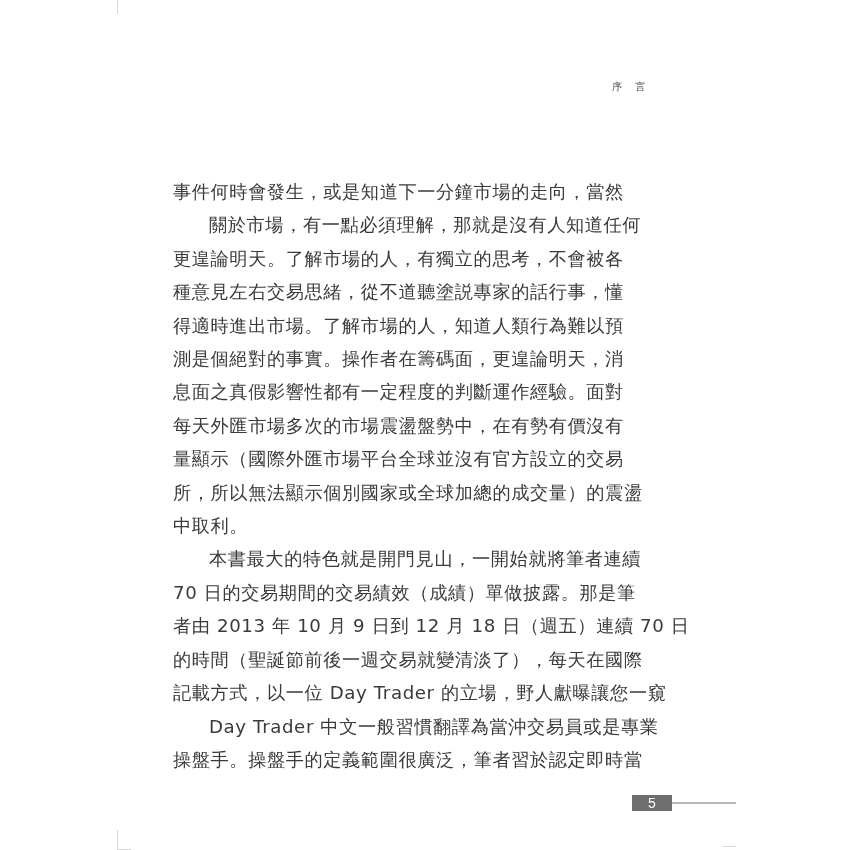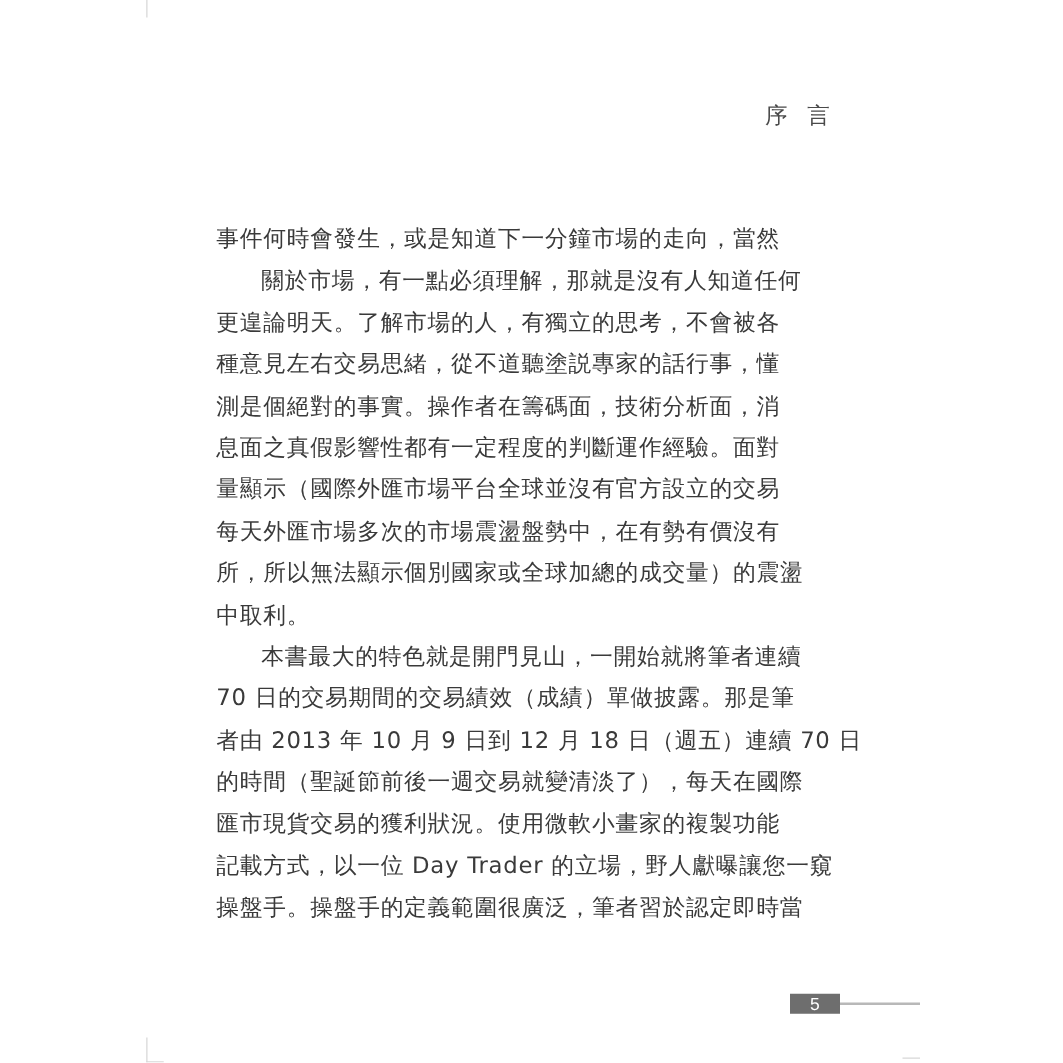--- a/index.html
+++ b/index.html
@@ -21,21 +21,21 @@
     }
     .crop-tl { left: 117px; top: 0; width: 1px; height: 14px; }
     .crop-bl { left: 117px; top: 830px; width: 1px; height: 20px; }
     .crop-bl-h { left: 117px; top: 849px; width: 14px; height: 1px; }
     .crop-br-h { left: 722px; top: 846px; width: 14px; height: 1px; }
 
     .running-head {
       position: absolute;
       left: 612px;
       top: 80px;
-      font-size: 18px;
+      font-size: 10px;
       letter-spacing: 5px;
       color: #4a4a4a;
       text-align: right;
     }
 
     .body-text {
       position: absolute;
       left: 173px;
       top: 175px;
       width: 500px;
@@ -83,31 +83,32 @@
 <div class="crop-mark crop-bl-h"></div>
 <div class="crop-mark crop-br-h"></div>
 
 <div class="running-head">序 言</div>
 
 <div class="body-text">
   <span class="line">事件何時會發生，或是知道下一分鐘市場的走向，當然</span>
   <span class="line indent">關於市場，有一點必須理解，那就是沒有人知道任何</span>
   <span class="line">更遑論明天。了解市場的人，有獨立的思考，不會被各</span>
   <span class="line">種意見左右交易思緒，從不道聽塗説專家的話行事，懂</span>
-  <span class="line">測是個絕對的事實。操作者在籌碼面，技術分析面，消</span>
+  <span class="line">得適時進出市場。了解市場的人，知道人類行為難以預</span>
+  <span class="line">測是個絕對的事實。操作者在籌碼面，更遑論明天，消</span>
   <span class="line">息面之真假影響性都有一定程度的判斷運作經驗。面對</span>
+  <span class="line">每天外匯市場多次的市場震盪盤勢中，在有勢有價沒有</span>
   <span class="line">量顯示（國際外匯市場平台全球並沒有官方設立的交易</span>
-  <span class="line">每天外匯市場多次的市場震盪盤勢中，在有勢有價沒有</span>
   <span class="line">所，所以無法顯示個別國家或全球加總的成交量）的震盪</span>
   <span class="line">中取利。</span>
   <span class="line indent">本書最大的特色就是開門見山，一開始就將筆者連續</span>
   <span class="line">70 日的交易期間的交易績效（成績）單做披露。那是筆</span>
   <span class="line">者由 2013 年 10 月 9 日到 12 月 18 日（週五）連續 70 日</span>
   <span class="line">的時間（聖誕節前後一週交易就變清淡了），每天在國際</span>
-  <span class="line">匯市現貨交易的獲利狀況。使用微軟小畫家的複製功能</span>
   <span class="line">記載方式，以一位 Day Trader 的立場，野人獻曝讓您一窺</span>
+  <span class="line indent">Day Trader 中文一般習慣翻譯為當沖交易員或是專業</span>
   <span class="line">操盤手。操盤手的定義範圍很廣泛，筆者習於認定即時當</span>
 </div>
 
 <div class="folio">
   <div class="folio-box">5</div>
   <div class="folio-rule"></div>
 </div>
 
 </body></html>

